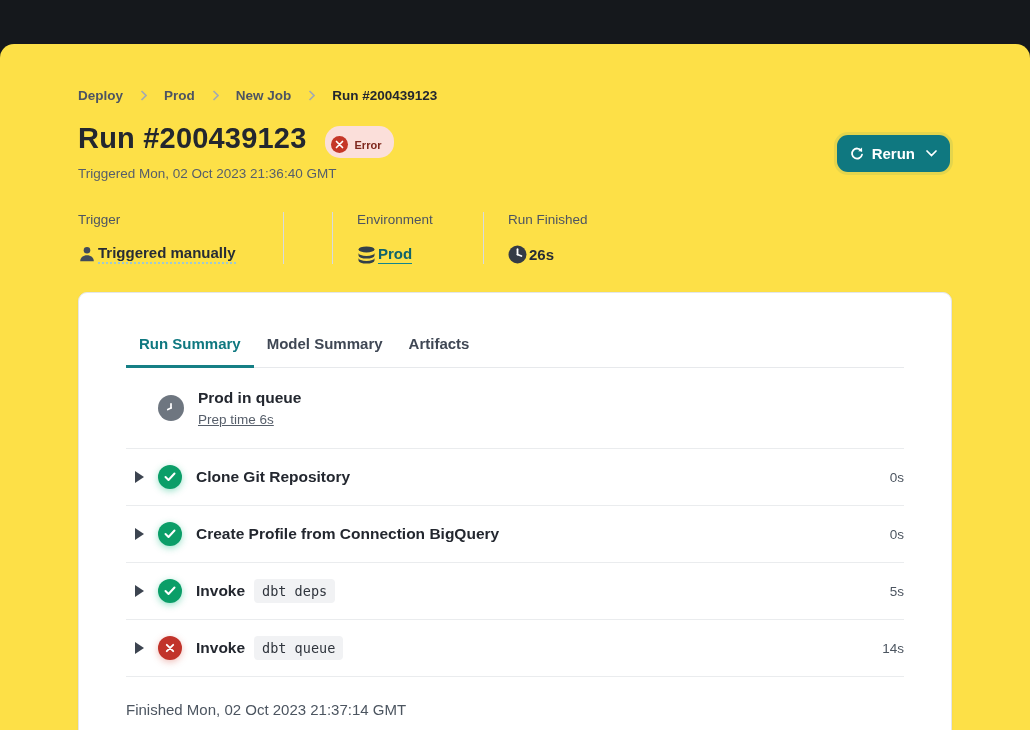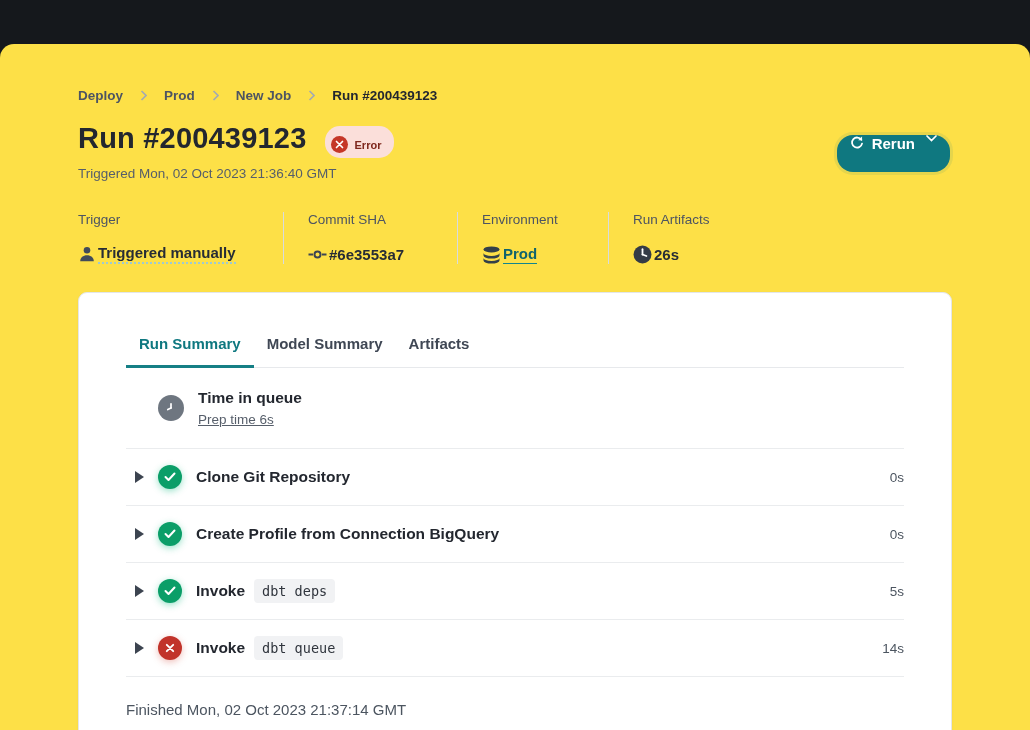--- a/index.html
+++ b/index.html
@@ -15,22 +15,22 @@
   
   .title-row { position:absolute; top:78px; left:78px; right:78px; display:flex; align-items:flex-start; }
   .page-title { font-size:29px; font-weight:700; color:#23272f; letter-spacing:.2px; }
   .status-badge { display:inline-flex; align-items:center; gap:7px; margin-left:18px; margin-top:4px;
     background:#fbdfda; border-radius:15px; padding:10px 13px 5px 6px; font-size:11px; font-weight:600; color:#7e271c; }
   .badge-icon { width:17px; height:17px; border-radius:50%; background:#c53727; display:flex; align-items:center; justify-content:center; }
   .triggered { position:absolute; top:122px; left:78px; font-size:13.5px; color:#565e6a; }
 
   
   .rerun-btn { position:absolute; top:91px; right:80px; height:37px; padding:0 13px 0 12px; border:none; cursor:pointer;
-    background:#0f7880; color:#fff; font-family:inherit; font-size:15px; font-weight:600; border-radius:16px;
-    display:flex; gap:8px; box-shadow:0 0 0 3px rgba(15,120,128,0.10); }
+    background:#0f7880; color:#fff; font-family:inherit; font-size:15px; font-weight:600; border-radius:11px;
+    display:flex; align-items:center; gap:8px; box-shadow:0 0 0 3px rgba(15,120,128,0.10); }
   .rerun-btn .chev { margin-left:3px; display:flex; }
 
   
   .metadata { position:absolute; top:168px; left:78px; display:flex; align-items:stretch; }
   .meta-col { display:flex; flex-direction:column; justify-content:space-between; min-height:52px; }
   .meta-divider { width:1px; background:#d8dbe0; margin:0 24px; }
   .meta-label { font-size:13.5px; color:#4d5462; }
   .meta-value { display:flex; align-items:center; gap:2px; font-size:15px; font-weight:600; color:#272c35; margin-top:9px; }
   .meta-col.c1 { width:181px; } .meta-col.c2 { width:125px; } .meta-col.c3 { width:102px; }
   .dotted-link { border-bottom:2px dotted #9ecad2; padding-bottom:1px; cursor:pointer; color:#272c35; }
@@ -132,50 +132,37 @@
         <span>
           <svg width="18" height="18" viewBox="0 0 18 18" fill="#414b5a">
               <circle cx="9" cy="5.3" r="3.3"></circle>
               <path d="M2.2 16.2 c0-3.8 3-6 6.8-6 s6.8 2.2 6.8 6 z"></path>
             </svg>
         </span>
         <span class="dotted-link">Triggered manually</span>
       </div>
     </div>
     <div class="meta-divider"></div>
-    <div class="meta-col c2">
-      <div class="meta-label">Commit SHA</div>
-      <div class="meta-value">
-        <span>
-          <svg width="19" height="19" viewBox="0 0 19 19">
-              <line x1="0.5" y1="9.5" x2="5" y2="9.5" stroke="#3d4552" stroke-width="2"></line>
-              <circle cx="9.5" cy="9.5" r="3" fill="none" stroke="#3d4552" stroke-width="2"></circle>
-              <line x1="14" y1="9.5" x2="18.5" y2="9.5" stroke="#3d4552" stroke-width="2"></line>
-            </svg>
-        </span>
-        <span>#6e3553a7</span>
-      </div>
-    </div>
     <div class="meta-divider"></div>
     <div class="meta-col c3">
       <div class="meta-label">Environment</div>
       <div class="meta-value">
         <span>
           <svg width="19" height="18" viewBox="0 0 19 18" fill="#334049">
               <ellipse cx="9.5" cy="3.4" rx="8" ry="3"></ellipse>
               <path d="M1.5 5.8 a8 3 0 0 0 16 0 v2.6 a8 3 0 0 1 -16 0 z" transform="translate(0,1.2)"></path>
               <path d="M1.5 10.6 a8 3 0 0 0 16 0 v2.6 a8 3 0 0 1 -16 0 z" transform="translate(0,1.4)"></path>
             </svg>
         </span>
         <span class="env-link">Prod</span>
       </div>
     </div>
     <div class="meta-divider"></div>
     <div class="meta-col">
-      <div class="meta-label">Run Artifacts</div>
+      <div class="meta-label">Run Finished</div>
       <div class="meta-value">
         <span>
           <svg width="19" height="19" viewBox="0 0 19 19">
               <circle cx="9.5" cy="9.5" r="9" fill="#343b46"></circle>
               <line x1="9.5" y1="9.5" x2="9.5" y2="4.2" stroke="#fff" stroke-width="1.8" stroke-linecap="round"></line>
               <line x1="9.5" y1="9.5" x2="13.4" y2="11" stroke="#fff" stroke-width="1.8" stroke-linecap="round"></line>
             </svg>
         </span>
         <span>26s</span>
       </div>
@@ -191,21 +178,21 @@
     </div>
 
     <div class="row row-queue">
       <span class="queue-clock">
         <svg width="14" height="14" viewBox="0 0 14 14">
             <line x1="7" y1="7" x2="7" y2="2.8" stroke="#fff" stroke-width="1.7" stroke-linecap="round"></line>
             <line x1="7" y1="7" x2="3.8" y2="8.6" stroke="#fff" stroke-width="1.7" stroke-linecap="round"></line>
           </svg>
       </span>
       <div class="queue-text">
-        <div class="row-title" style="margin-left:0">Time in queue</div>
+        <div class="row-title" style="margin-left:0">Prod in queue</div>
         <span class="queue-link">Prep time 6s</span>
       </div>
     </div>
 
     <div class="row">
       <span class="caret-btn"></span>
       <span class="status-circle success">
         <svg width="12" height="10" viewBox="0 0 12 10">
             <polyline points="1.5,5 4.5,8 10.5,1.5" fill="none" stroke="#fff" stroke-width="2" stroke-linecap="round" stroke-linejoin="round"></polyline>
           </svg>

